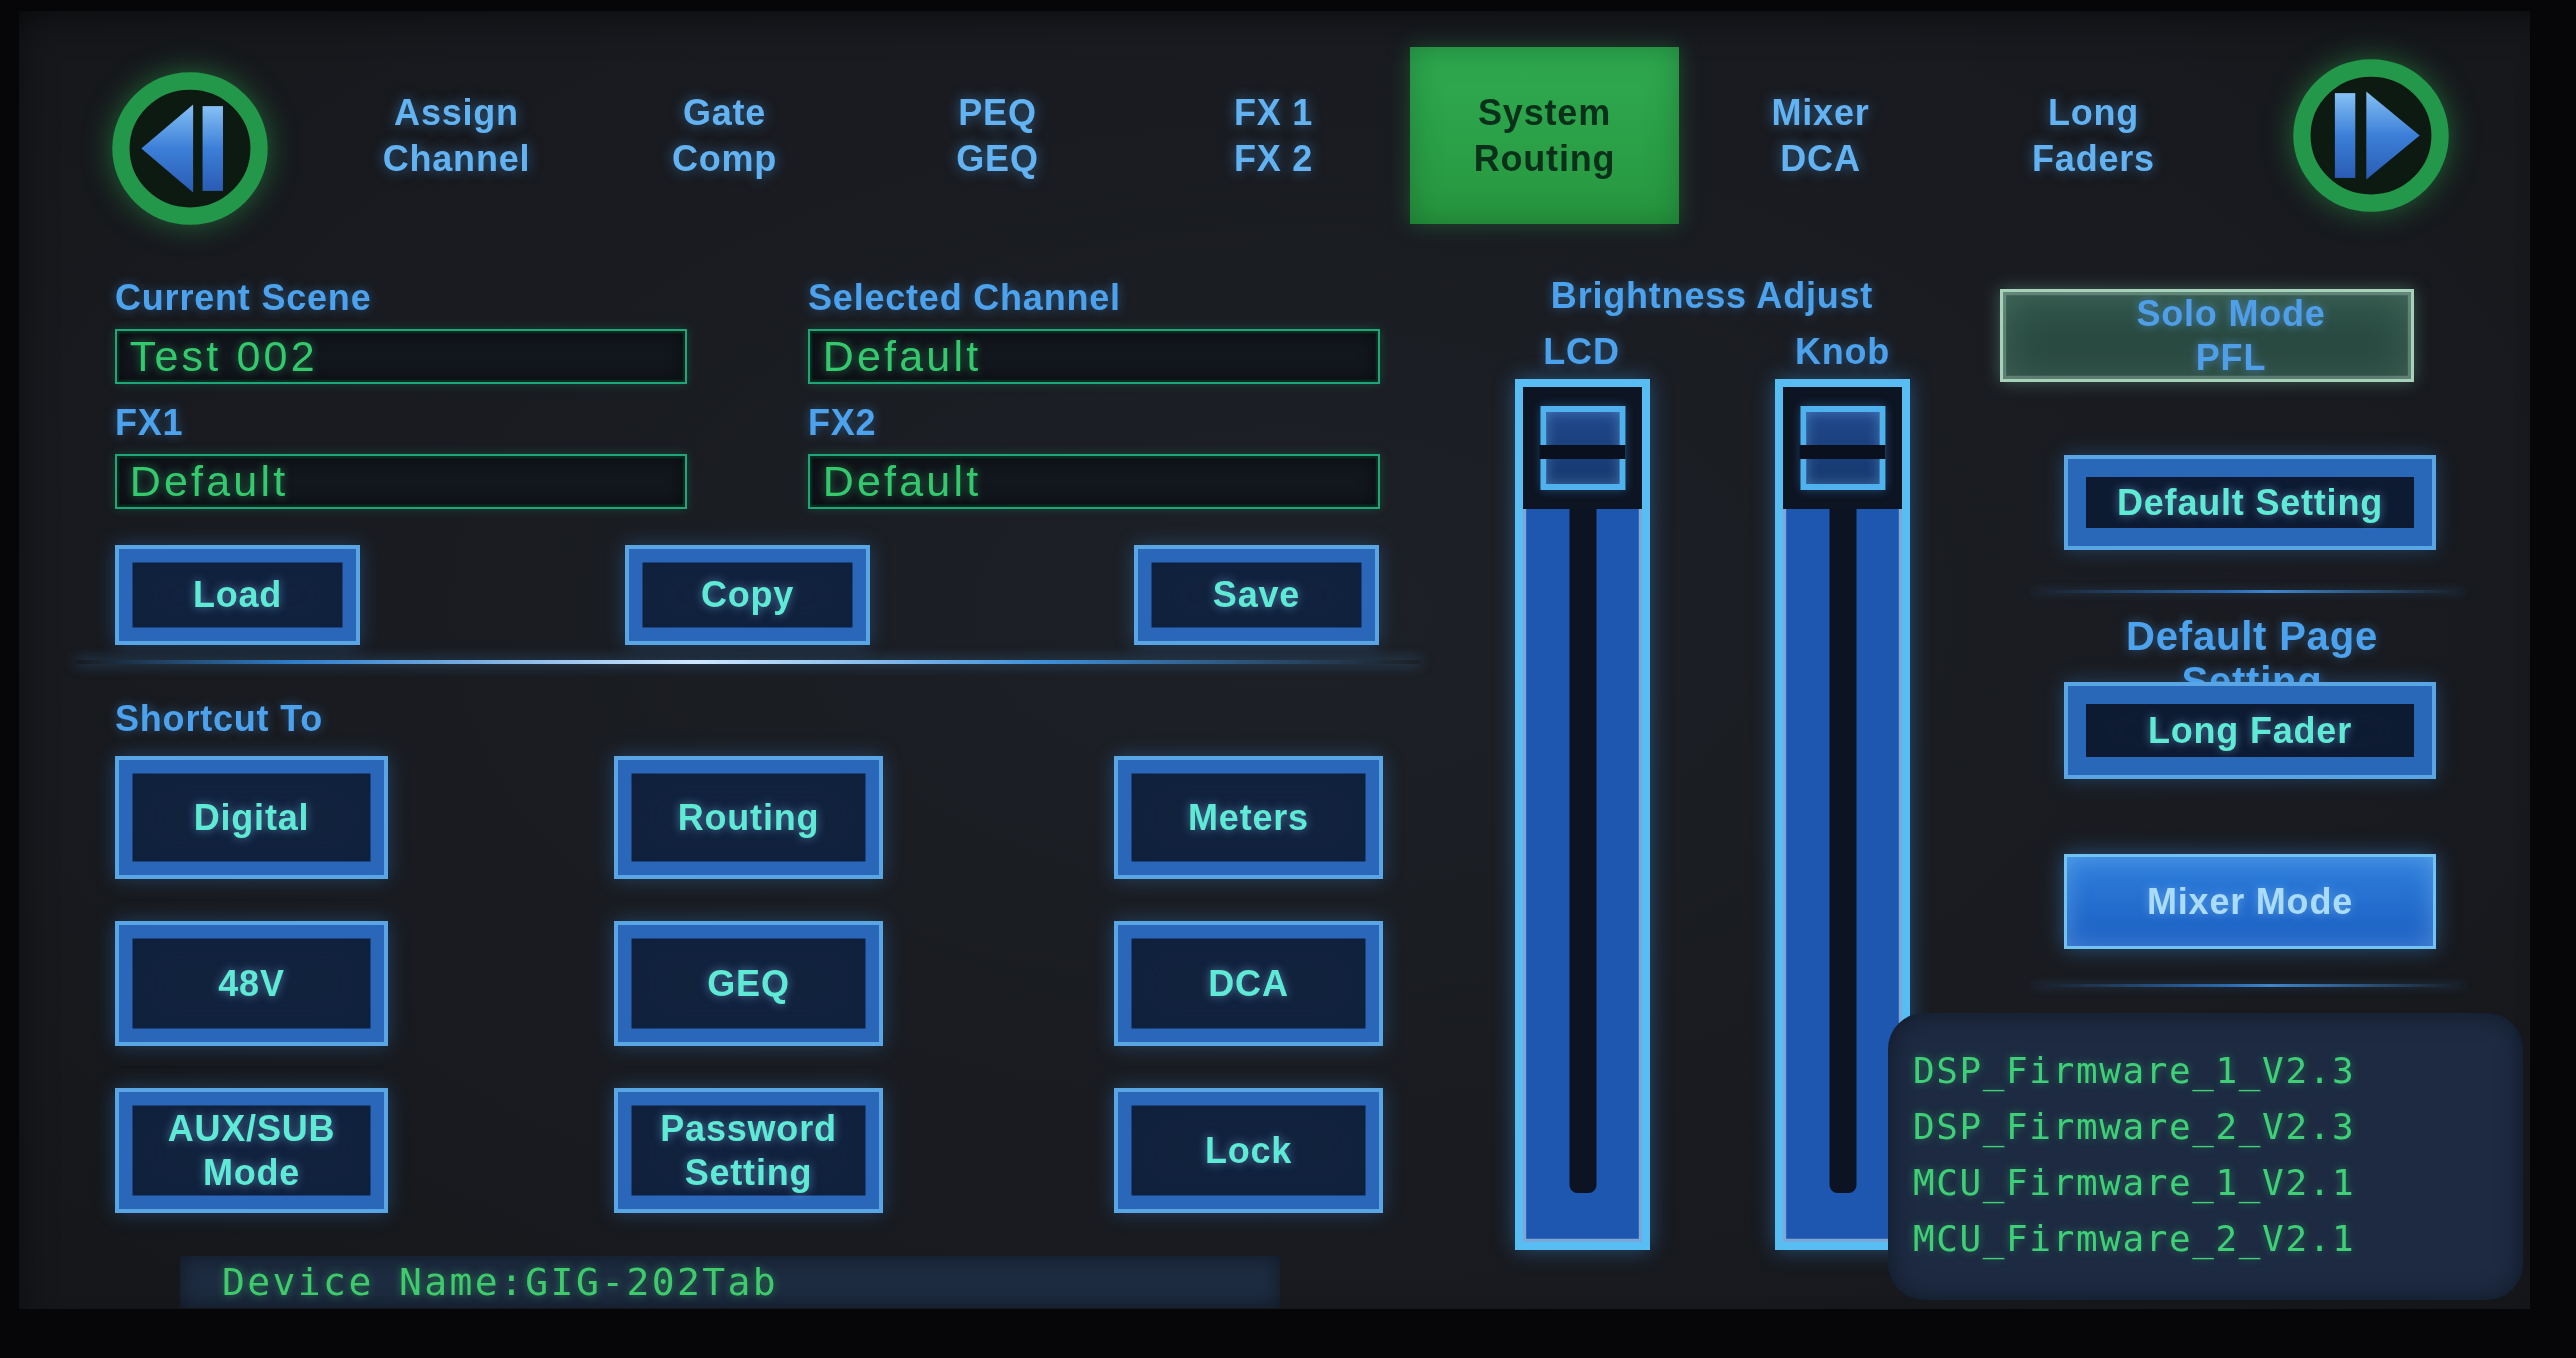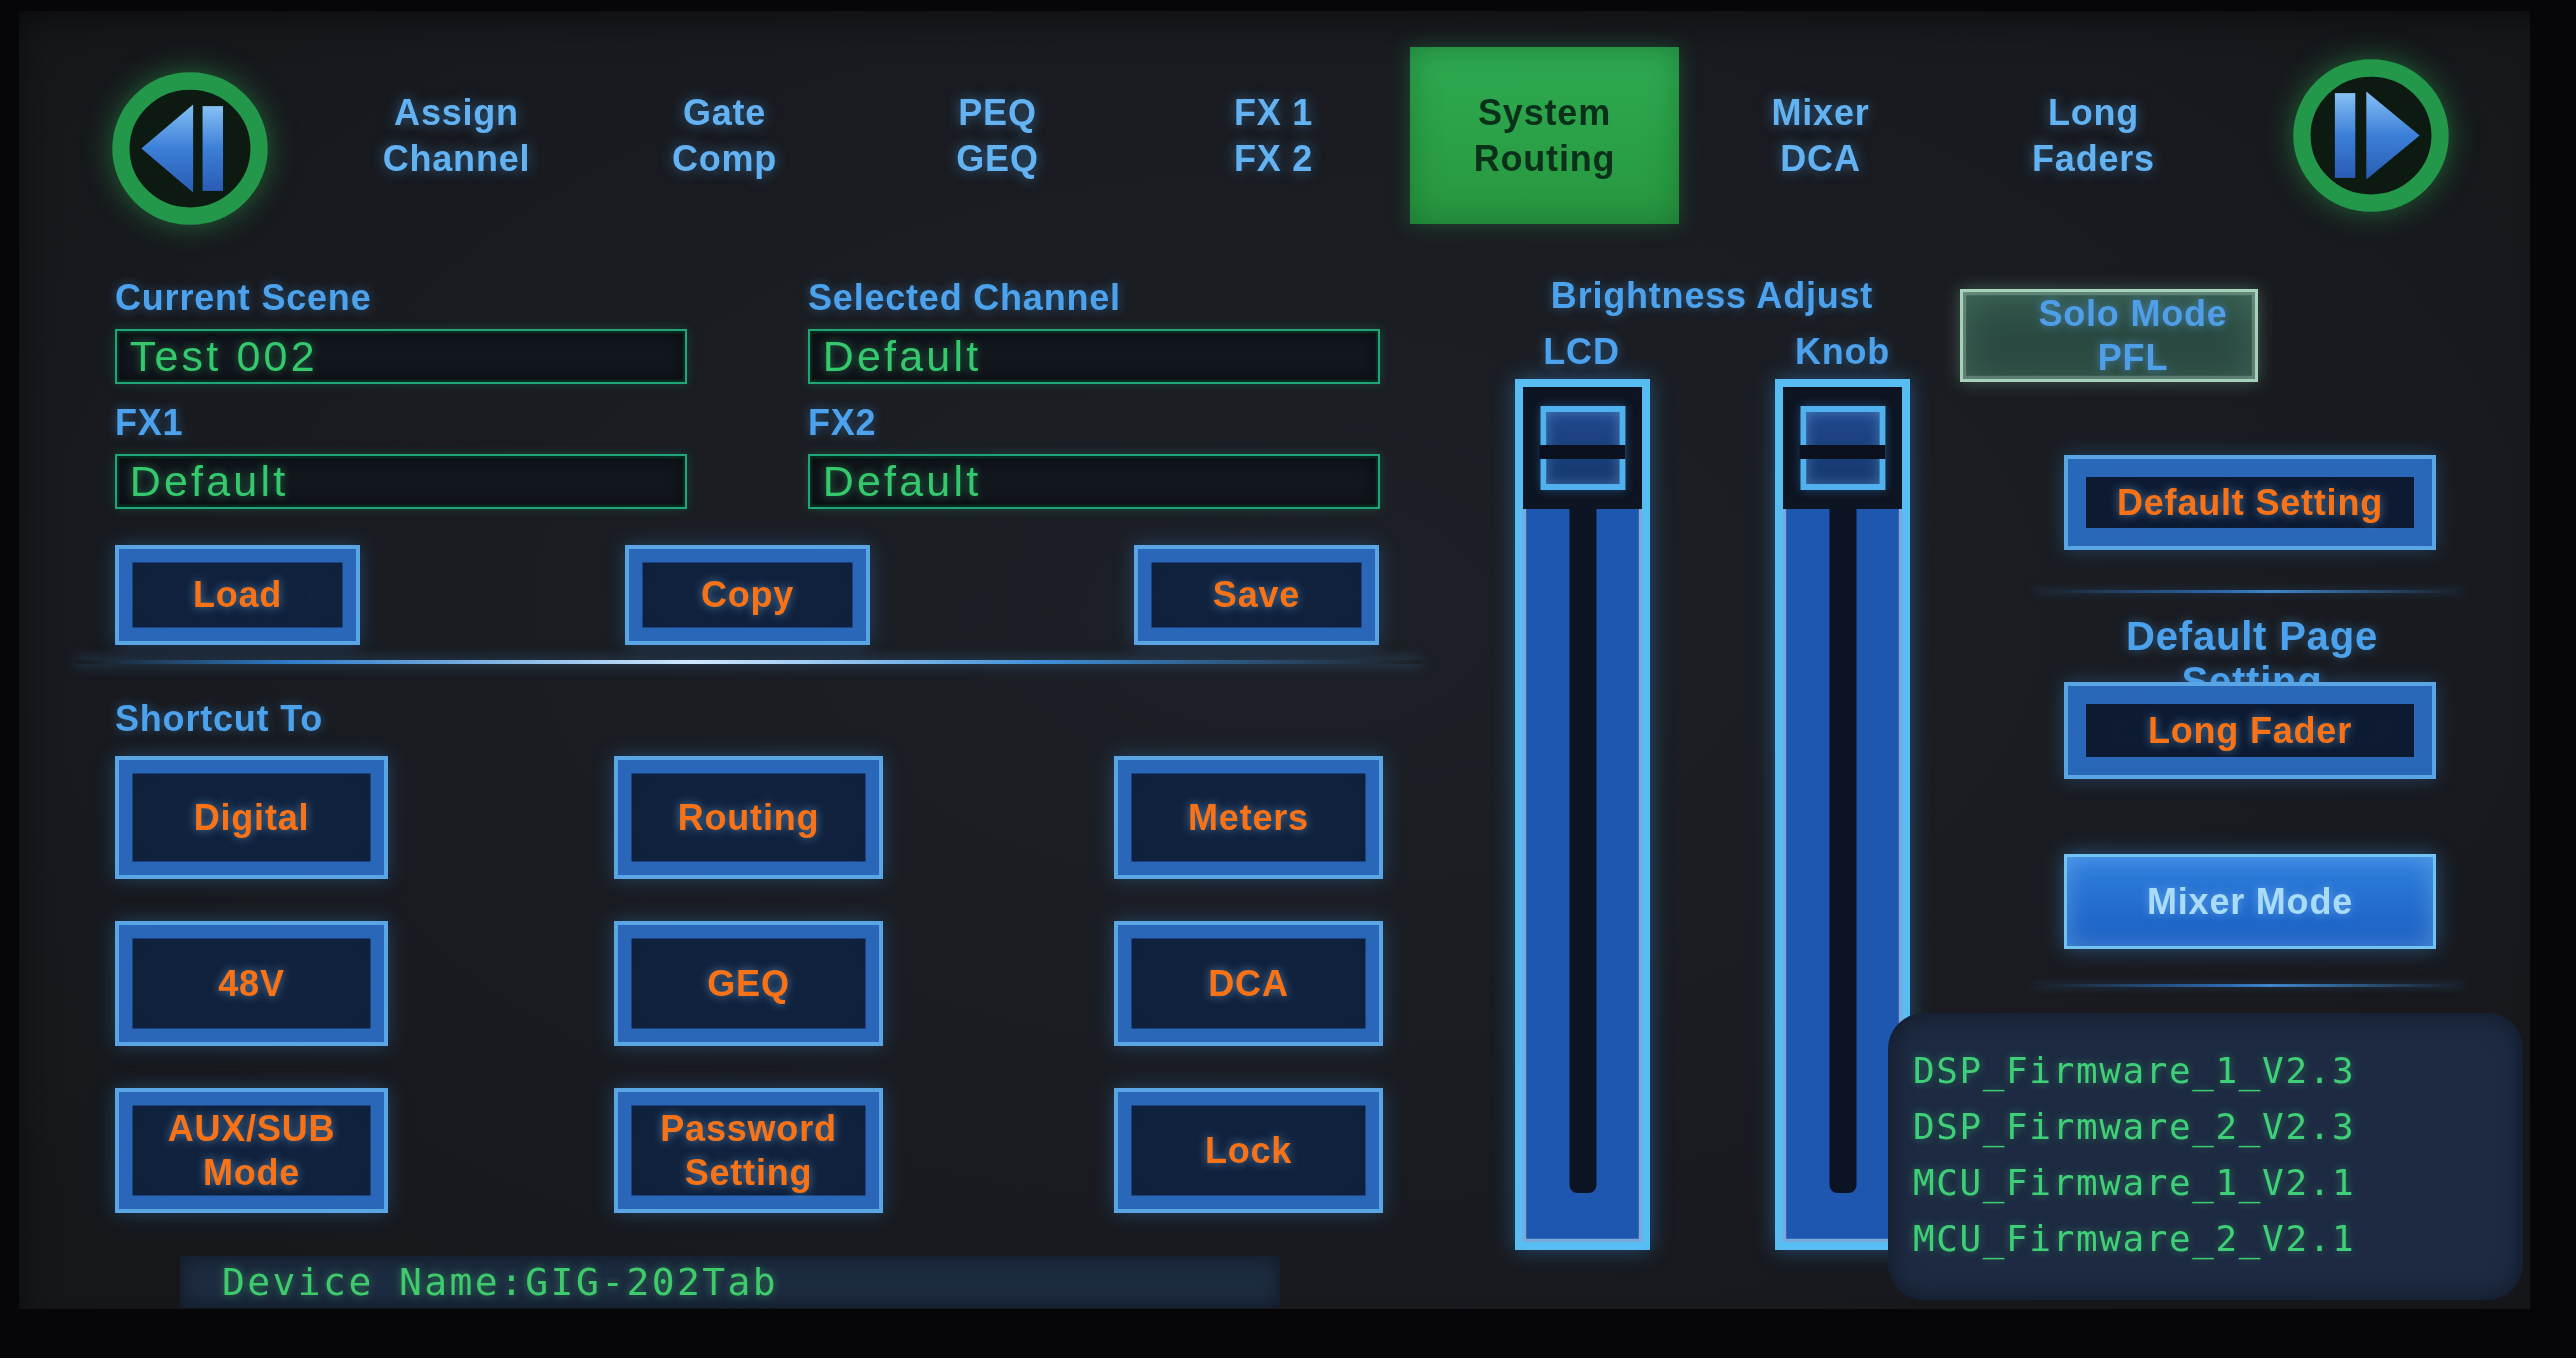--- a/index.html
+++ b/index.html
@@ -49,21 +49,21 @@
     display:flex; align-items:center; padding-left:12.7px;
     font-family:Liberation Sans, sans-serif; font-size:43px; letter-spacing:3.2px;
     color:#35c96e; text-shadow:0 0 8px rgba(55,205,115,.5);
   }
 
   
   .btn {
     position:absolute; display:flex; align-items:center; justify-content:center;
     text-align:center; white-space:pre-line;
     font-weight:bold; font-size:36px; line-height:44px; letter-spacing:0.8px;
-    color:#f97316; text-shadow:0 0 9.5px rgba(130,195,250,.55);
+    color:#5eead4; text-shadow:0 0 9.5px rgba(130,195,250,.55);
     background:#12233e;
     border:4px solid #5aa6e4;
     box-shadow:inset 0 0 0 13.5px rgba(45,110,196,.92), inset 0 0 55px rgba(12,30,60,.85), 0 0 19px rgba(60,145,235,.32);
     cursor:pointer;
   }
   .btn.thick { box-shadow:inset 0 0 0 18px rgba(45,110,196,.92), inset 0 0 55px rgba(10,24,50,.9), 0 0 19px rgba(60,145,235,.32); background:#0f1c33; }
   .btn.solid {
     background:linear-gradient(#2f80dd,#1b5ec2);
     border:3.2px solid #72c2f2; color:#aadcf8;
     box-shadow:inset 0 0 24px rgba(160,215,250,.35), 0 0 20.6px rgba(60,150,240,.45);
@@ -221,21 +221,21 @@
     <div class="fader-stem"></div>
     <div class="fader-handle"></div>
   </div>
 
   <div class="slider-track" style="left:1775px; top:379px;">
     <div class="track-topdark"></div>
     <div class="fader-stem"></div>
     <div class="fader-handle"></div>
   </div>
 
-  <div class="btn solo" style="left:1960px; top:289px; width:298px; height:93px;padding-left:48px;">Solo Mode
+  <div class="btn solo" style="left:2000px; top:289px; width:414px; height:93px;padding-left:48px;">Solo Mode
 PFL</div>
 
   <div class="btn thick" style="left:2064px; top:455px; width:372px; height:95px;">Default Setting</div>
 
   <div class="divider dim" style="left:2033px; top:590px; width:431px;"></div>
 
   <div class="label-blue" style="left:2054px; top:614px; width:396px; text-align:center; font-size:40px;">Default Page Setting</div>
 
   <div class="btn thick" style="left:2064px; top:682px; width:372px; height:97px;">Long Fader</div>
 

